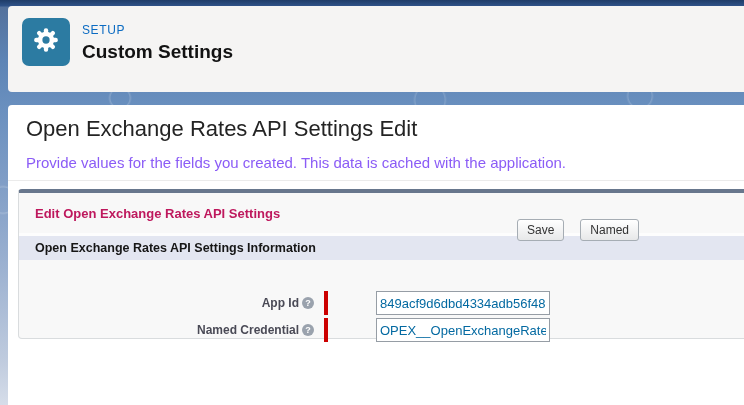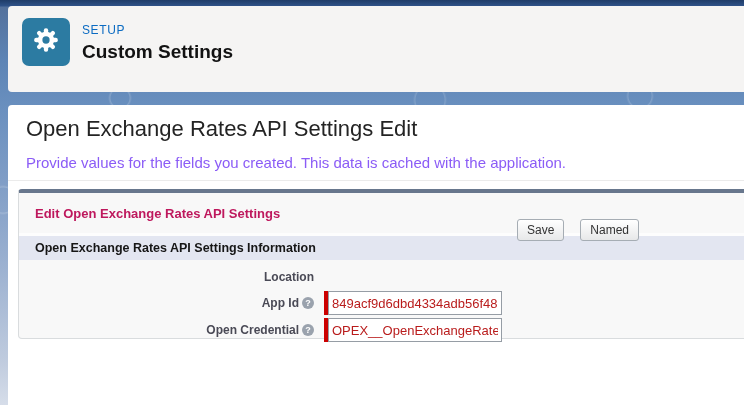--- a/index.html
+++ b/index.html
@@ -89,22 +89,22 @@
   .field-cell{ margin-left:10px; display:flex; align-items:center; }
   .help-orb{
     width:12px; height:12px; border-radius:50%; flex:none;
     background:#9aa2ad; color:#ffffff;
     font-size:9px; font-weight:bold; line-height:12px; text-align:center;
     cursor:pointer;
   }
   .req-bar{ width:4px; height:24px; background:#cc0000; flex:none; }
   .txt-input{
     width:174px; height:24px; border:1px solid #969da5; background:#fff;
-    padding:1px 3px; font-size:13px; color:#b91c1c;
-    font-family:"Liberation Sans", sans-serif; border-radius:0; outline:none;
+    padding:1px 3px; font-size:13px; color:#0369a1;
+    font-family:"Liberation Sans", sans-serif; border-radius:0; outline:none;margin-left:48px;
   }
   .loc-link{
     font-size:12.5px; color:#1a1a1a; text-decoration:underline; cursor:pointer;
   }
 </style>
 </head>
 <body>
 
 <div class="setup-card">
   <div class="gear-tile">
@@ -139,39 +139,36 @@
         <button class="btn">Save</button>
         <button class="btn">Named</button>
       </div>
     </div>
 
     <div class="pb-subheader">Open Exchange Rates API Settings Information</div>
 
     <div class="pb-body">
 
       <div class="form-row row-location">
-        <div class="label-cell">
-          <span>Location</span>
-        </div>
       </div>
 
       <div class="form-row row-input">
         <div class="label-cell">
           <span>App Id</span>
           <span class="help-orb">?</span>
         </div>
         <div class="field-cell">
           <span class="req-bar"></span>
           <input class="txt-input" type="text" value="849acf9d6dbd4334adb56f48" style="">
         </div>
       </div>
 
       <div class="form-row row-input">
         <div class="label-cell">
-          <span>Open Credential</span>
+          <span>Named Credential</span>
           <span class="help-orb">?</span>
         </div>
         <div class="field-cell">
           <span class="req-bar"></span>
           <input class="txt-input" type="text" value="OPEX__OpenExchangeRates" style="">
         </div>
       </div>
 
     </div>
   </div>

